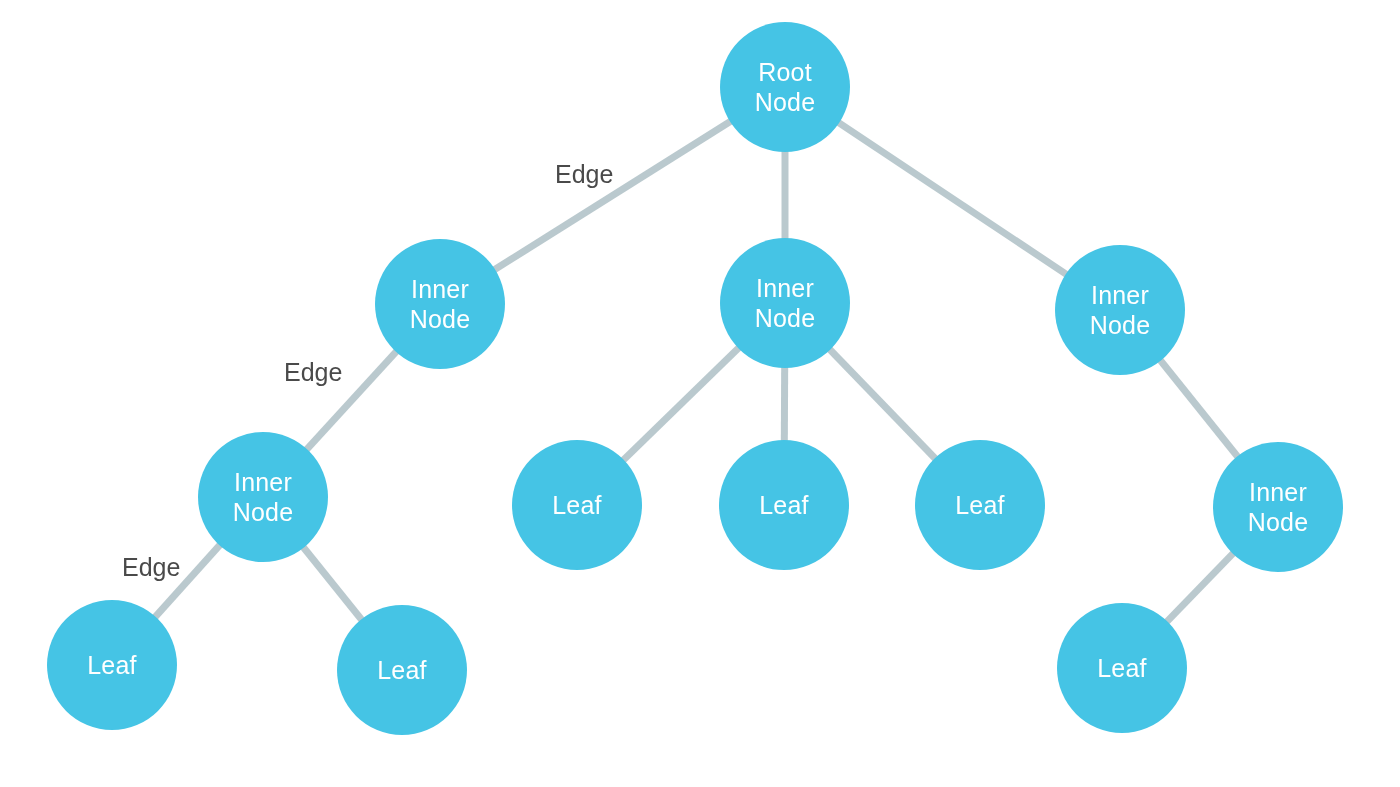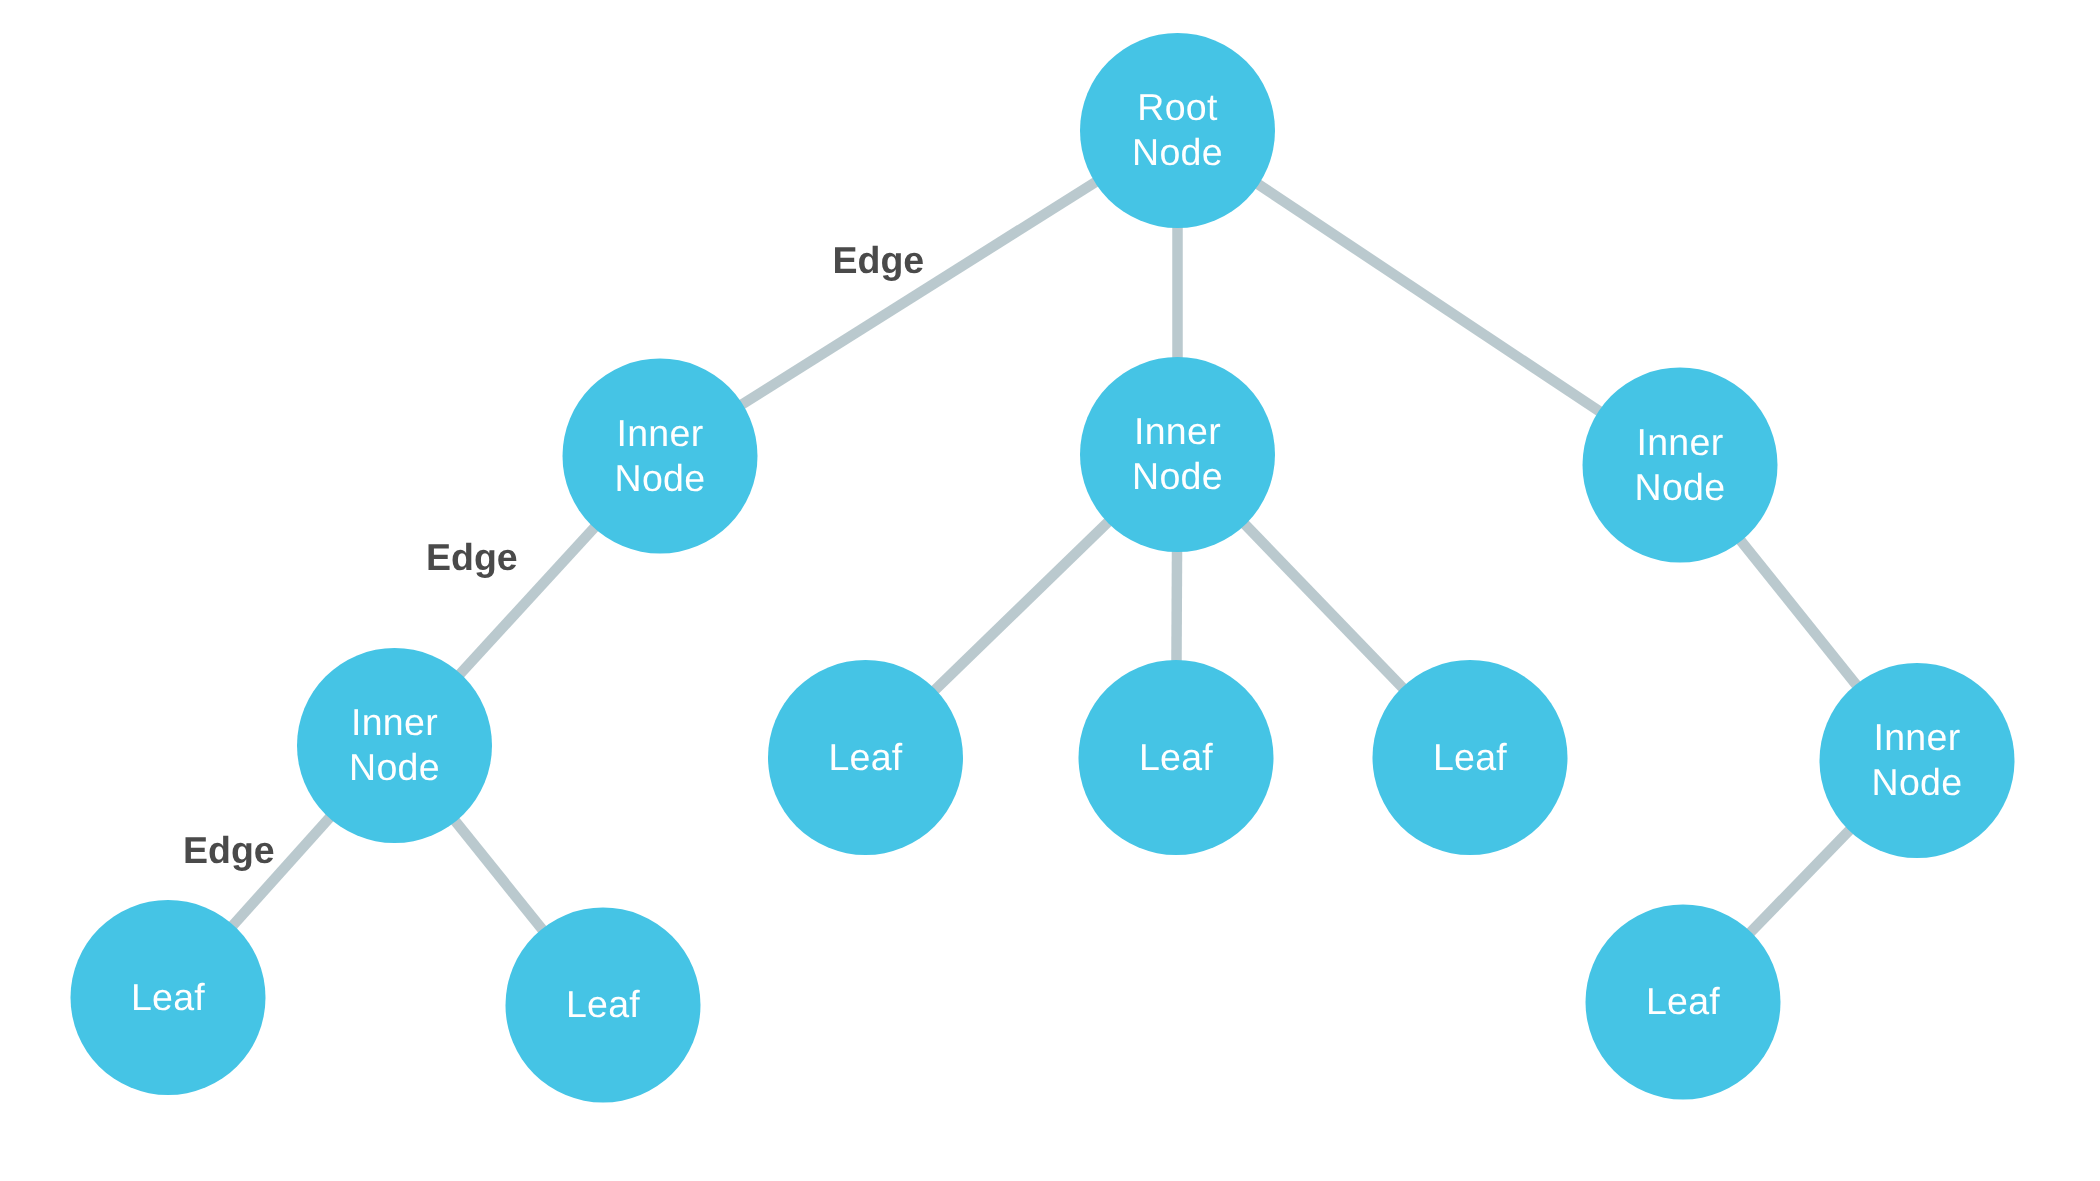--- a/index.html
+++ b/index.html
@@ -44,21 +44,21 @@
     user-select: none;
   }
   .node .line {
     display: block;
     white-space: nowrap;
   }
   .edge-label {
     position: absolute;
     color: #4a4a4a;
     font-size: 25px;
-    font-weight: 700;
+    font-weight: 400;
     white-space: nowrap;
     user-select: none;
   }
 </style>
 </head>
 <body>
 
 <div id="diagram">
   <svg id="edge-layer" viewBox="0 0 1400 787" width="1400" height="787" xmlns="http://www.w3.org/2000/svg">
       <line x1="735.0577632984425" y1="118.41294308474777" x2="489.9422367015575" y2="272.5870569152522" stroke="#bac9ce" stroke-width="7" stroke-linecap="butt"></line>

